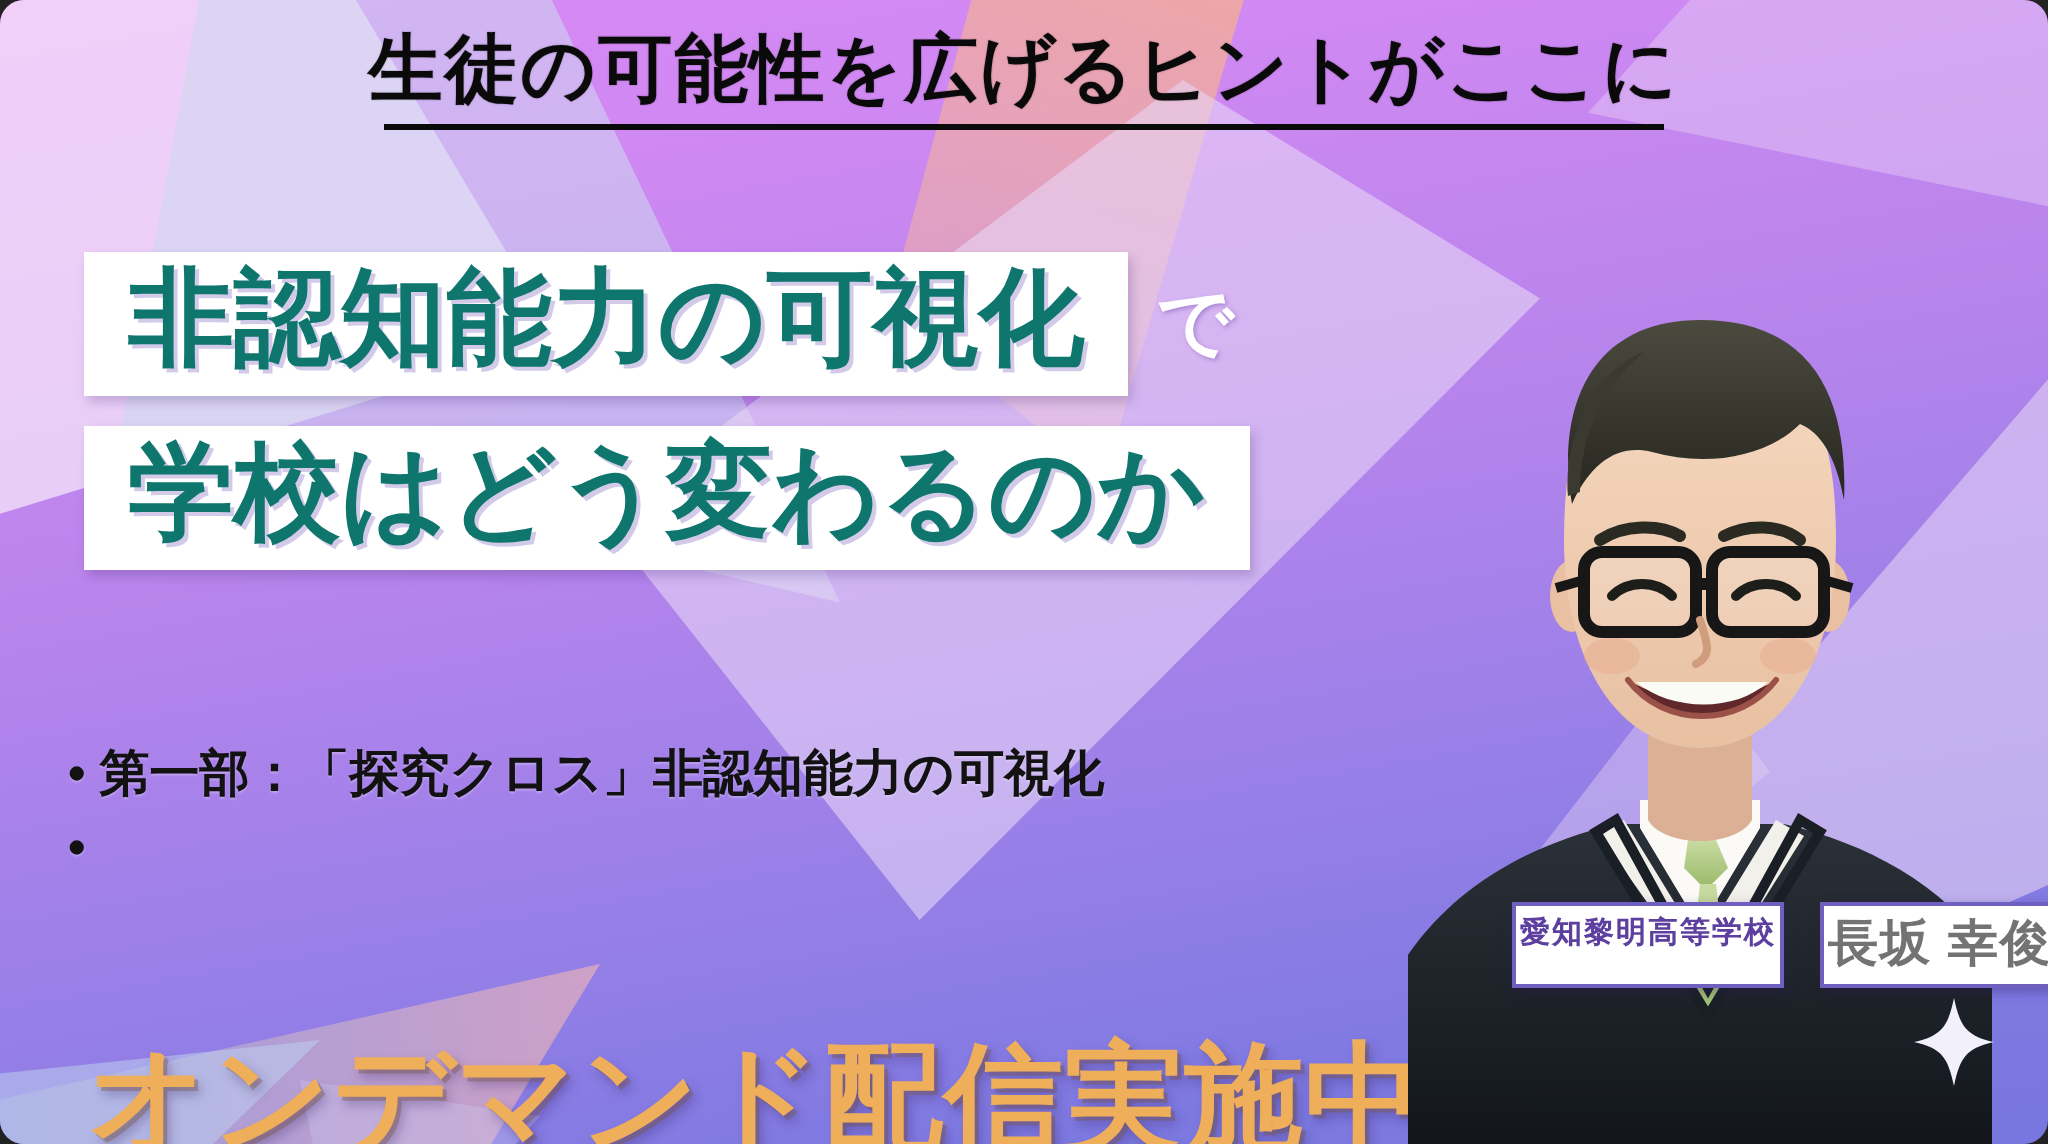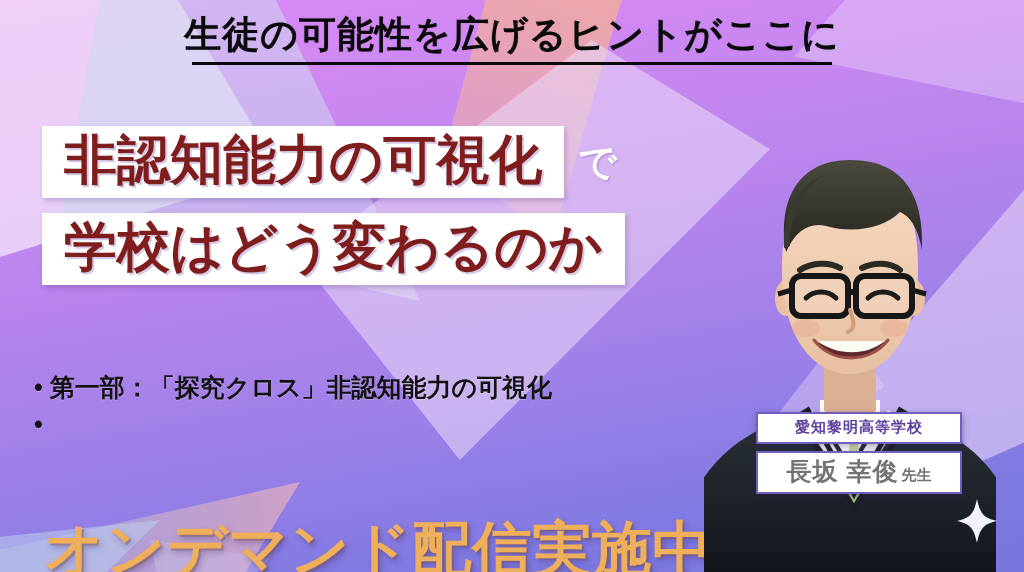--- a/index.html
+++ b/index.html
@@ -6,20 +6,21 @@
   html,body{margin:0;padding:0;background:#222;}
   *{box-sizing:border-box;}
 
   #stage{
     position:relative;
     width:1024px;
     height:572px;
     overflow:hidden;
     font-family:"Liberation Sans","DejaVu Sans",sans-serif;
     background:linear-gradient(170deg,#d98af4 0%,#cf88f2 18%,#b784ec 42%,#9a80e8 66%,#7d79e1 88%,#7877df 100%);
+    border-radius:12px;
   }
 
   
   .ray{position:absolute;pointer-events:none;}
 
   .ray-a{ 
     left:-140px;top:-40px;width:420px;height:340px;
     background:rgba(255,250,252,0.62);
     clip-path:polygon(0% 0%,70% 0%,100% 62%,0% 100%);
     filter:blur(0.4px);
@@ -101,21 +102,21 @@
 
   .headline-box{
     background:#ffffff;
     padding:7px 22px 12px 22px;
     box-shadow:2px 3px 5px rgba(60,30,110,0.22);
   }
   .headline-box.row1{margin-left:42px;}
   .headline-box.row2{margin-left:42px;}
 
   .headline-text{
-    color:#7f1d1d;
+    color:#0f766e;
     font-size:53px;
     font-weight:bold;
     line-height:1.0;
     letter-spacing:0px;
     white-space:nowrap;
     text-shadow:2px 2px 0 rgba(110,80,185,0.30);
   }
   .headline-suffix{
     color:#ffffff;
     font-size:38px;
@@ -165,21 +166,21 @@
     position:absolute;right:28px;bottom:0;
     width:292px;height:430px;
     overflow:hidden;
   }
   .portrait svg{display:block;width:100%;height:100%;}
 
   
   .nameplate{
     position:absolute;right:62px;bottom:78px;
     width:206px;
-    display:flex;flex-direction:column;gap:7px;
+    display:flex;flex-direction:row;gap:18px;
     filter:drop-shadow(1px 2px 3px rgba(50,25,100,0.35));
   }
   .plate{
     background:#ffffff;
     border:2px solid #6f5fbe;
     text-align:center;
     white-space:nowrap;
   }
   .plate-school{
     color:#5c3f9e;

